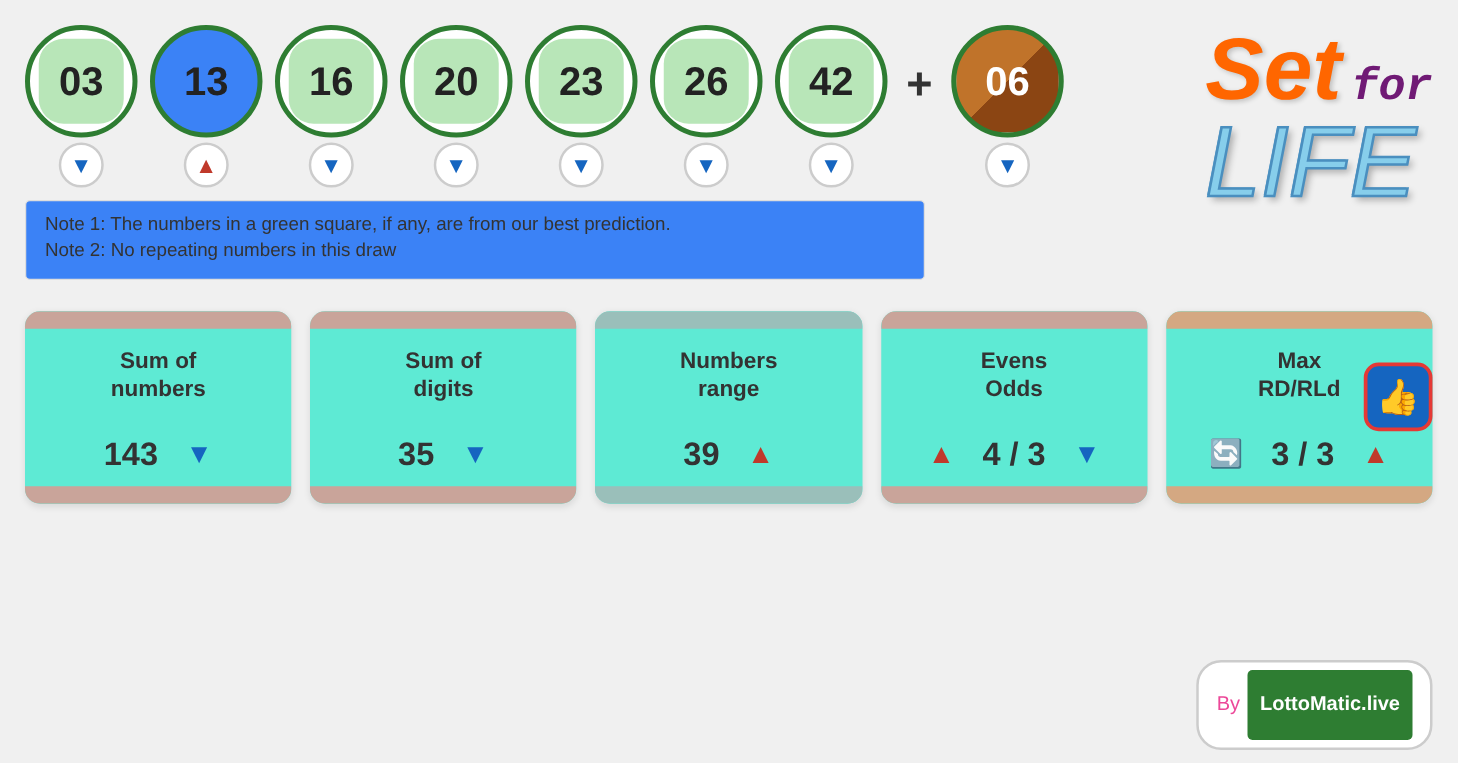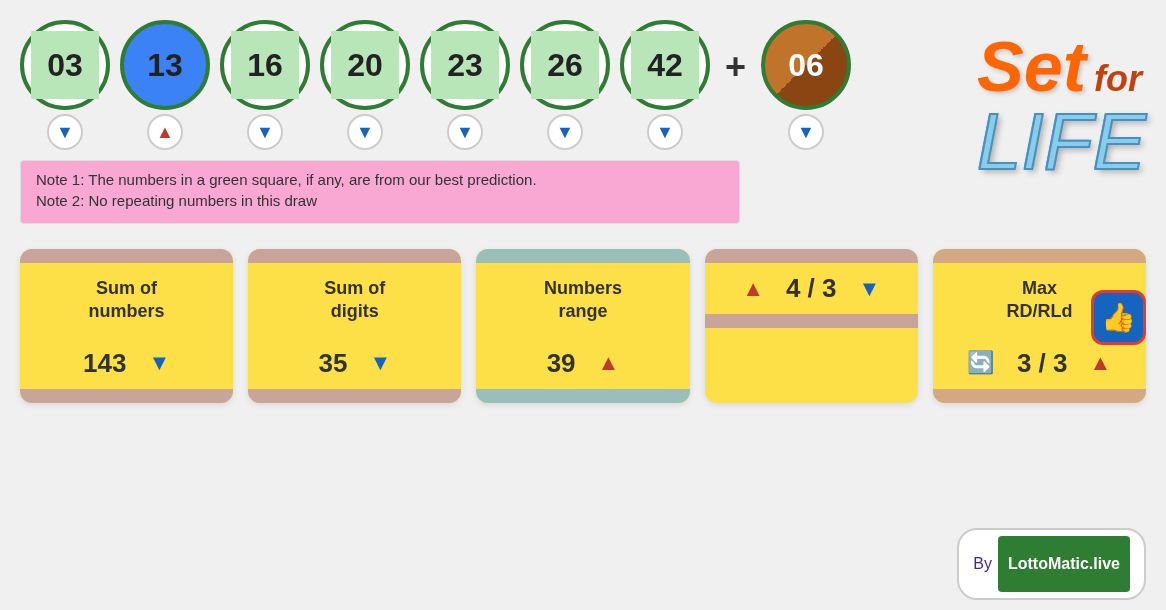--- a/index.html
+++ b/index.html
@@ -47,21 +47,21 @@
       font-size: 32px;
       font-weight: bold;
       color: #222;
       position: relative;
     }
 
     .ball-inner {
       width: 68px;
       height: 68px;
       background: #b8e6b8;
-      border-radius: 1px;
+      border-radius: 20px;
       display: flex;
       align-items: center;
       justify-content: center;
       font-size: 32px;
       font-weight: bold;
       color: #222;
     }
 
     .ball-no-inner {
       width: 90px;
@@ -113,52 +113,52 @@
       justify-content: center;
       font-size: 32px;
       font-weight: bold;
       color: white;
     }
 
     
     .logo-area {
       margin-left: 20px;
       margin-bottom: 36px;
-      margin-top: 12px;
     }
 
     .logo-text-set {
       font-size: 70px;
       font-weight: 900;
       color: #ff6600;
       font-style: italic;
       line-height: 1;
       text-shadow: 2px 2px 4px rgba(0,0,0,0.2);
     }
 
     .logo-text-for {
       font-size: 36px;
       font-weight: bold;
-      color: #c2410c;
+      color: #701a75;
       font-style: italic;
+      font-family: Liberation Mono, monospace;
     }
 
     .logo-text-life {
       font-size: 80px;
       font-weight: 400;
       color: #87CEEB;
       font-style: italic;
       line-height: 1;
       text-shadow: 3px 3px 6px rgba(0,0,0,0.3), -1px -1px 0 #5a9fcf;
       -webkit-text-stroke: 2px #4a8fbf;
     }
 
     
     .notes-section {
-      background: #f9a8d4;
+      background: #3b82f6;
       border: 1px solid #ddd;
       border-radius: 4px;
       padding: 10px 15px;
       margin-bottom: 15px;
       max-width: 720px;
     }
 
     .note-line {
       font-size: 15px;
       color: #333;
@@ -186,21 +186,21 @@
     
     .stats-row {
       display: flex;
       gap: 15px;
       margin-top: 10px;
     }
 
     .stat-card {
       flex: 1;
       border-radius: 12px;
-      background: #fde047;
+      background: #5eead4;
       overflow: hidden;
       box-shadow: 0 2px 6px rgba(0,0,0,0.1);
     }
 
     .stat-card-header {
       padding: 14px 10px;
       text-align: center;
       font-size: 18px;
       font-weight: bold;
       color: #333;
@@ -243,21 +243,21 @@
       display: flex;
       align-items: center;
       gap: 6px;
       font-size: 16px;
       background: white;
       border-radius: 20px;
       padding: 6px 14px;
       border: 2px solid #ccc;
     }
 
-    .by-text { color: #4c1d95; }
+    .by-text { color: #ec4899; }
     .lottomatik-text {
       background: #2e7d32;
       color: white;
       padding: 19px 10px;
       border-radius: 4px;
       font-weight: bold;
     }
 
     .top-section {
       display: flex;
@@ -399,20 +399,21 @@
       <div class="stat-card-header">Numbers<br>range</div>
       <div class="stat-card-value">
         <span>39</span>
         <span class="icon-up">▲</span>
       </div>
       <div class="stat-card-bar-bottom bar-teal"></div>
     </div>
 
     <div class="stat-card">
       <div class="stat-card-bar-top bar-pink"></div>
+      <div class="stat-card-header">Evens<br>Odds</div>
       <div class="stat-card-value">
         <span class="icon-up">▲</span>
         <span>4 / 3</span>
         <span class="icon-down">▼</span>
       </div>
       <div class="stat-card-bar-bottom bar-pink"></div>
     </div>
 
     <div class="stat-card">
       <div class="stat-card-bar-top bar-peach"></div>

